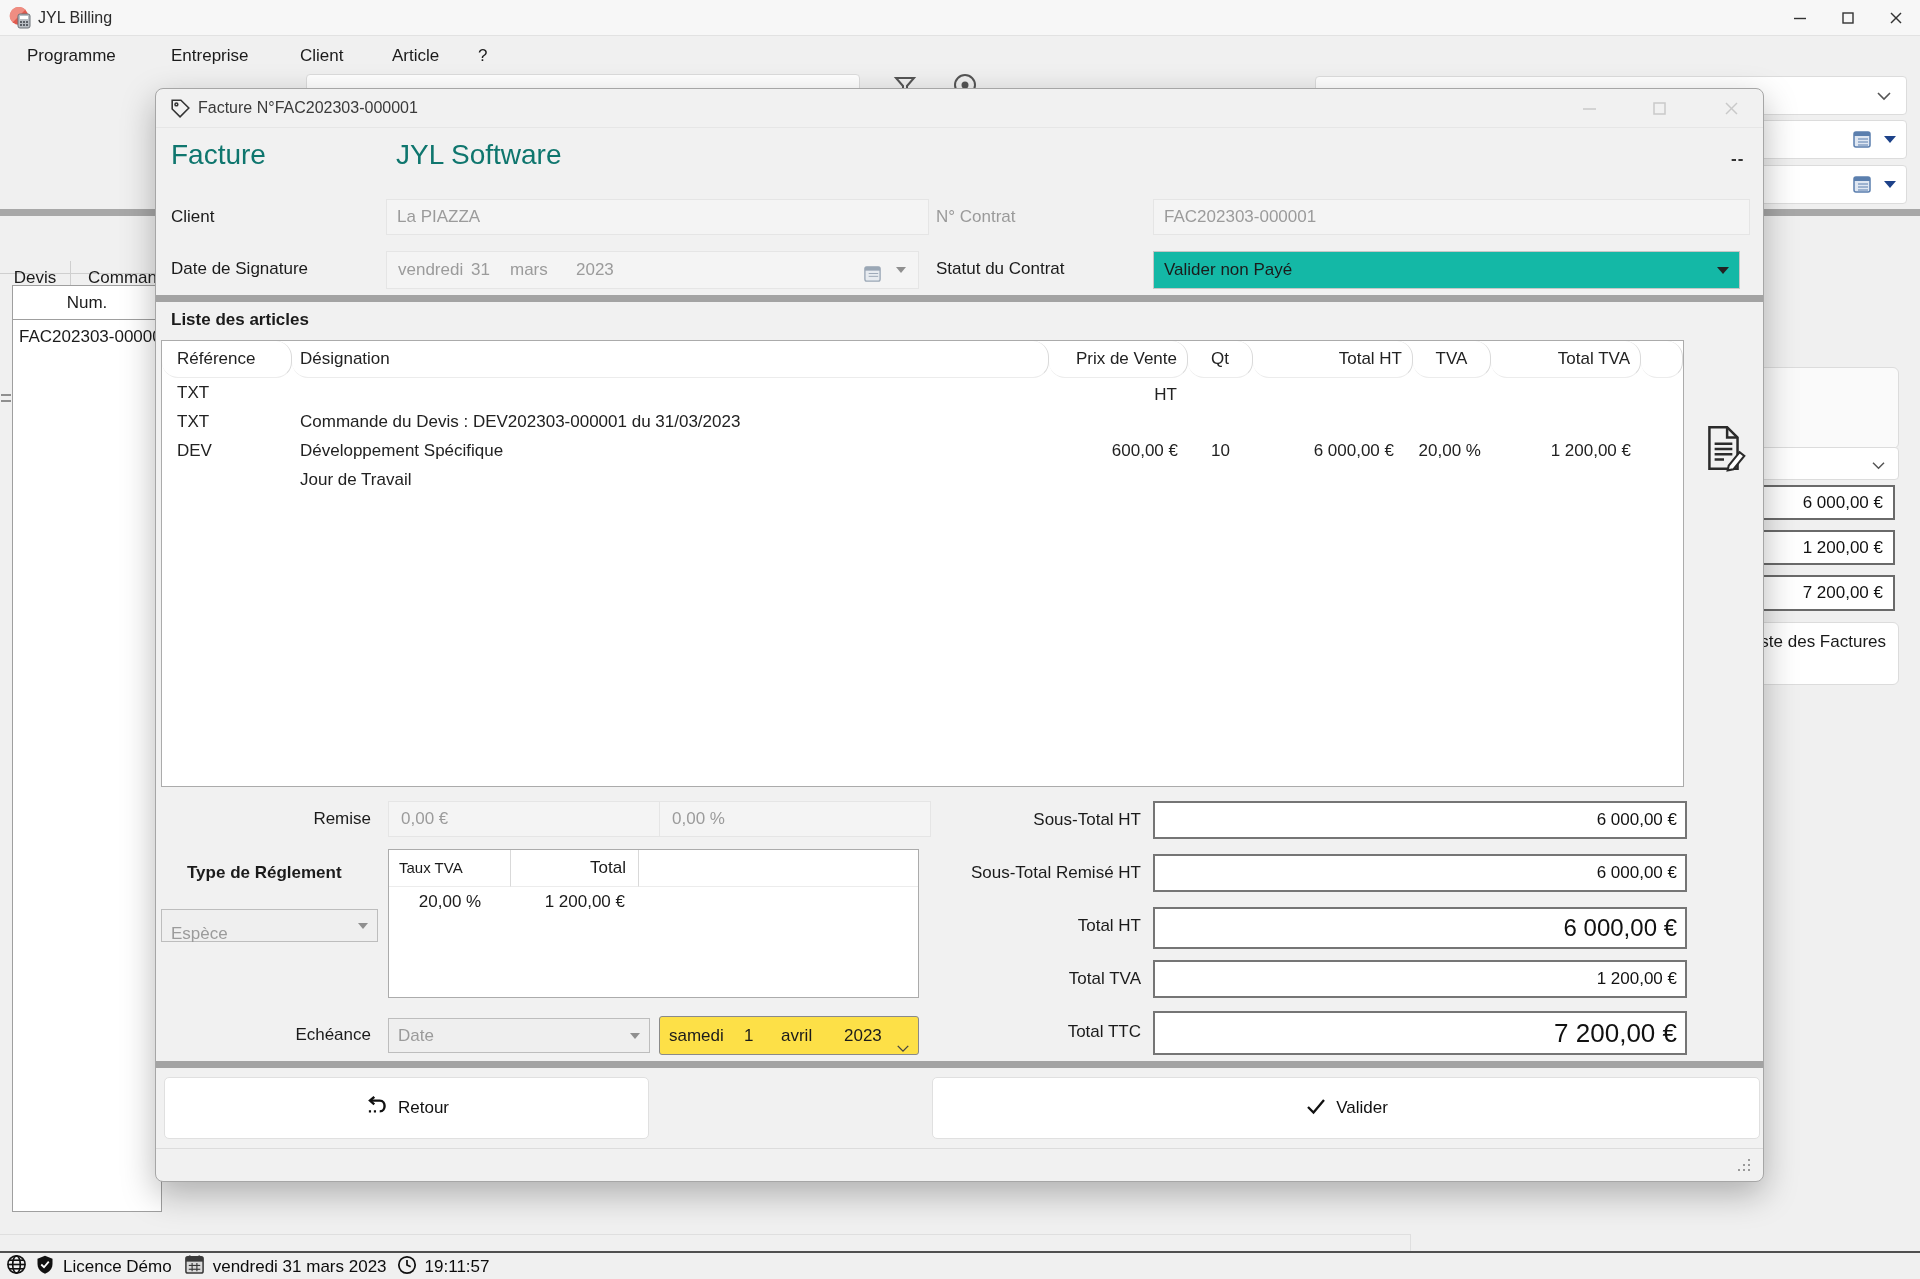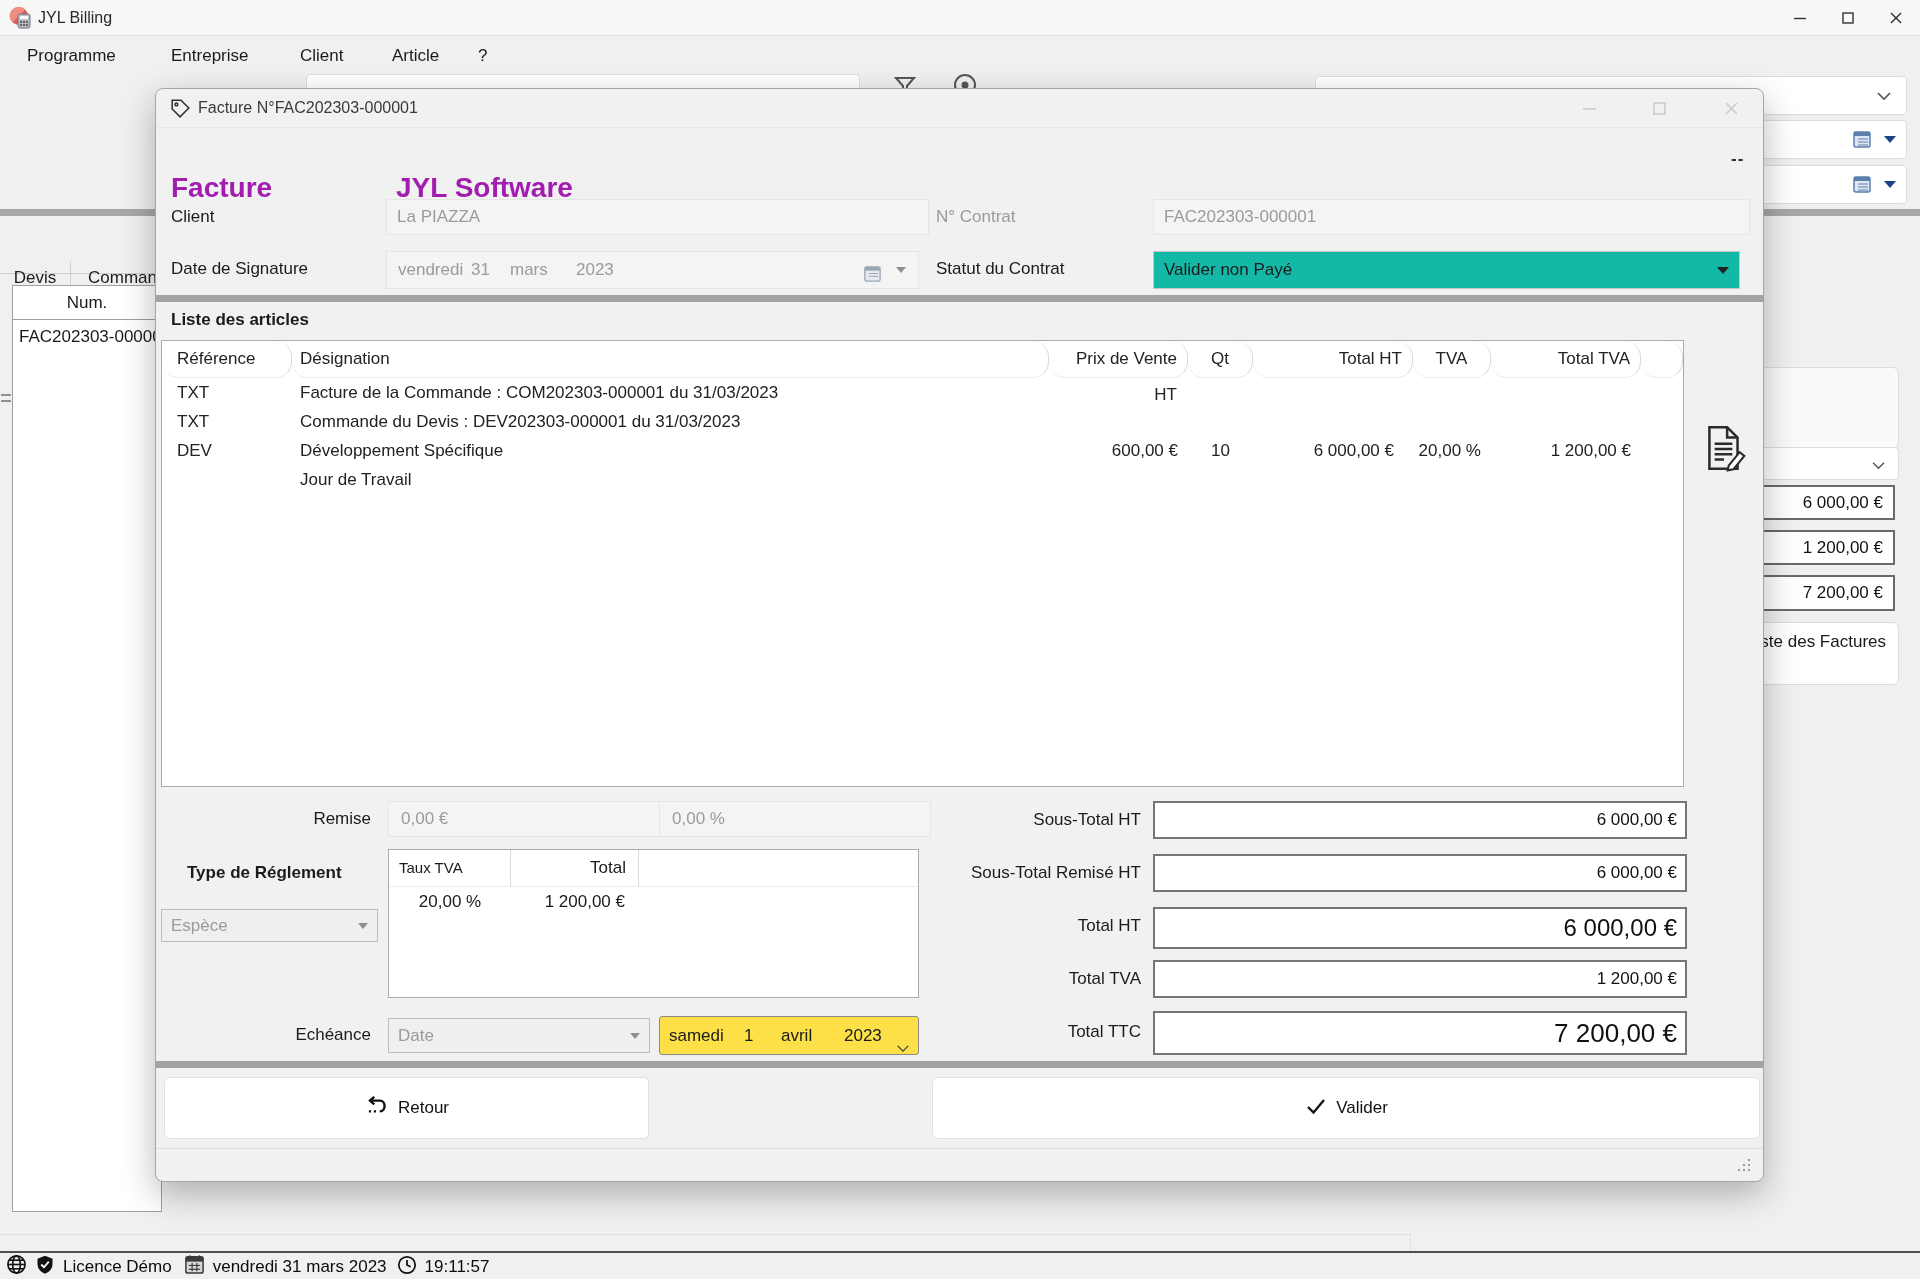--- a/index.html
+++ b/index.html
@@ -19,21 +19,21 @@
   .tri-blue{width:0;height:0;border-left:6px solid transparent;border-right:6px solid transparent;border-top:7px solid #1d4289;}
   .tri-gray{width:0;height:0;border-left:5px solid transparent;border-right:5px solid transparent;border-top:6px solid #8f8f8f;}
   .tri-black{width:0;height:0;border-left:6px solid transparent;border-right:6px solid transparent;border-top:7px solid #222;}
   .bg-val{background:#fff;border:2px solid #6a6a6a;font-size:17px;text-align:right;padding-right:10px;line-height:31px;color:#111;}
   .tab{height:33px;line-height:33px;font-size:17px;margin-top:21px;}
   
   #dialog{left:155px;top:88px;width:1607px;height:1092px;background:#f1f1f1;border:1px solid #a6a6a6;border-radius:8px;box-shadow:0 12px 34px rgba(0,0,0,.28);}
   .dlg-titlebar{left:0;top:0;width:100%;height:38px;border-bottom:1px solid #e6e6e6;border-radius:8px 8px 0 0;}
   .dlg-title{left:42px;top:0;height:38px;line-height:38px;font-size:16px;color:#3a3a3a;}
   .dlgbtn{top:0;width:60px;height:38px;display:flex;align-items:center;justify-content:center;}
-  .h-big{font-size:28px;font-weight:700;color:#a21caf;margin-top:33px;}
+  .h-big{font-size:28px;font-weight:400;color:#0f766e;}
   .lbl{font-size:17px;color:#1b1b1b;}
   .lbl-gray{font-size:17px;color:#9a9a9a;}
   .din{background:#f4f4f4;border:1px solid #e5e5e5;color:#9b9b9b;font-size:17px;}
   .ddis{background:#efefef;border:1px solid #bdbdbd;color:#9b9b9b;font-size:17px;}
   .combo{background:#14b8a6;border:1px solid #c6c6c6;color:#1b1b1b;font-size:17px;}
   
   .arttable{background:#fff;border:1px solid #ababab;}
   .artgrid{display:grid;grid-template-columns:130px 757px 139px 65px 160px 78px 150px 1fr;}
   .arthead > div{height:36px;line-height:36px;font-size:17px;color:#222;border-right:1px solid #dadada;border-bottom:1px solid #ececec;border-radius:16px;}
   .artrow > div{height:29px;line-height:29px;font-size:17px;color:#222;}
@@ -231,21 +231,20 @@
         <div class="tl8">Désignation</div>
         <div class="tr">Prix de Vente HT</div>
         <div class="tc">Qt</div>
         <div class="tr">Total HT</div>
         <div class="tc">TVA</div>
         <div class="tr">Total TVA</div>
         <div></div>
       </div>
       <div class="artgrid artrow">
         <div class="tl15">TXT</div>
-        <div class="tl8 nowrap">Facture de la Commande : COM202303-000001 du 31/03/2023</div>
         <div class="tr"></div>
         <div class="tc"></div>
         <div class="tr"></div>
         <div class="tr"></div>
         <div class="tr"></div>
           <div></div>
       </div>
       <div class="artgrid artrow">
         <div class="tl15">TXT</div>
         <div class="tl8 nowrap">Commande du Devis : DEV202303-000001 du 31/03/2023</div>
@@ -286,21 +285,21 @@
         <path d="M28.5 41 L39 28 L43.5 31.5 L33 44.5 L27.5 45.5 Z" fill="#fff" stroke-width="2"></path>
       </svg>
     </span>
 
     <span class="abs lbl" style="left:60px;top:720px;width:155px;text-align:right;">Remise</span>
     <div class="abs din nowrap" style="left:232px;top:712px;width:260px;height:34px;line-height:34px;padding-left:12px;">0,00 €</div>
     <div class="abs din nowrap" style="left:503px;top:712px;width:258px;height:34px;line-height:34px;padding-left:12px;">0,00 %</div>
 
     <span class="abs" style="left:31px;top:774px;font-size:17px;font-weight:bold;">Type de Réglement</span>
     <div class="abs ddis" style="left:5px;top:820px;width:215px;height:31px;line-height:31px;">
-      <span class="abs nowrap" style="left:9px;">Espèce</span>
+      <span class="abs nowrap" style="left:9px;margin-top:8px;">Espèce</span>
       <span class="abs tri-gray" style="right:9px;top:13px;"></span>
     </div>
     <div class="abs" style="left:232px;top:760px;width:529px;height:147px;background:#fff;border:1px solid #ababab;">
       <div style="display:grid;grid-template-columns:122px 128px 1fr;">
         <div style="height:36px;line-height:36px;padding-left:10px;font-size:15px;border-right:1px solid #d9d9d9;border-bottom:1px solid #ececec;">Taux TVA</div>
         <div style="height:36px;line-height:36px;text-align:right;padding-right:12px;font-size:17px;border-right:1px solid #d9d9d9;border-bottom:1px solid #ececec;">Total</div>
         <div style="border-bottom:1px solid #ececec;"></div>
         <div style="height:30px;line-height:30px;text-align:center;font-size:17px;">20,00 %</div>
         <div style="height:30px;line-height:30px;text-align:right;padding-right:14px;font-size:17px;">1 200,00 €</div>
         <div></div>

